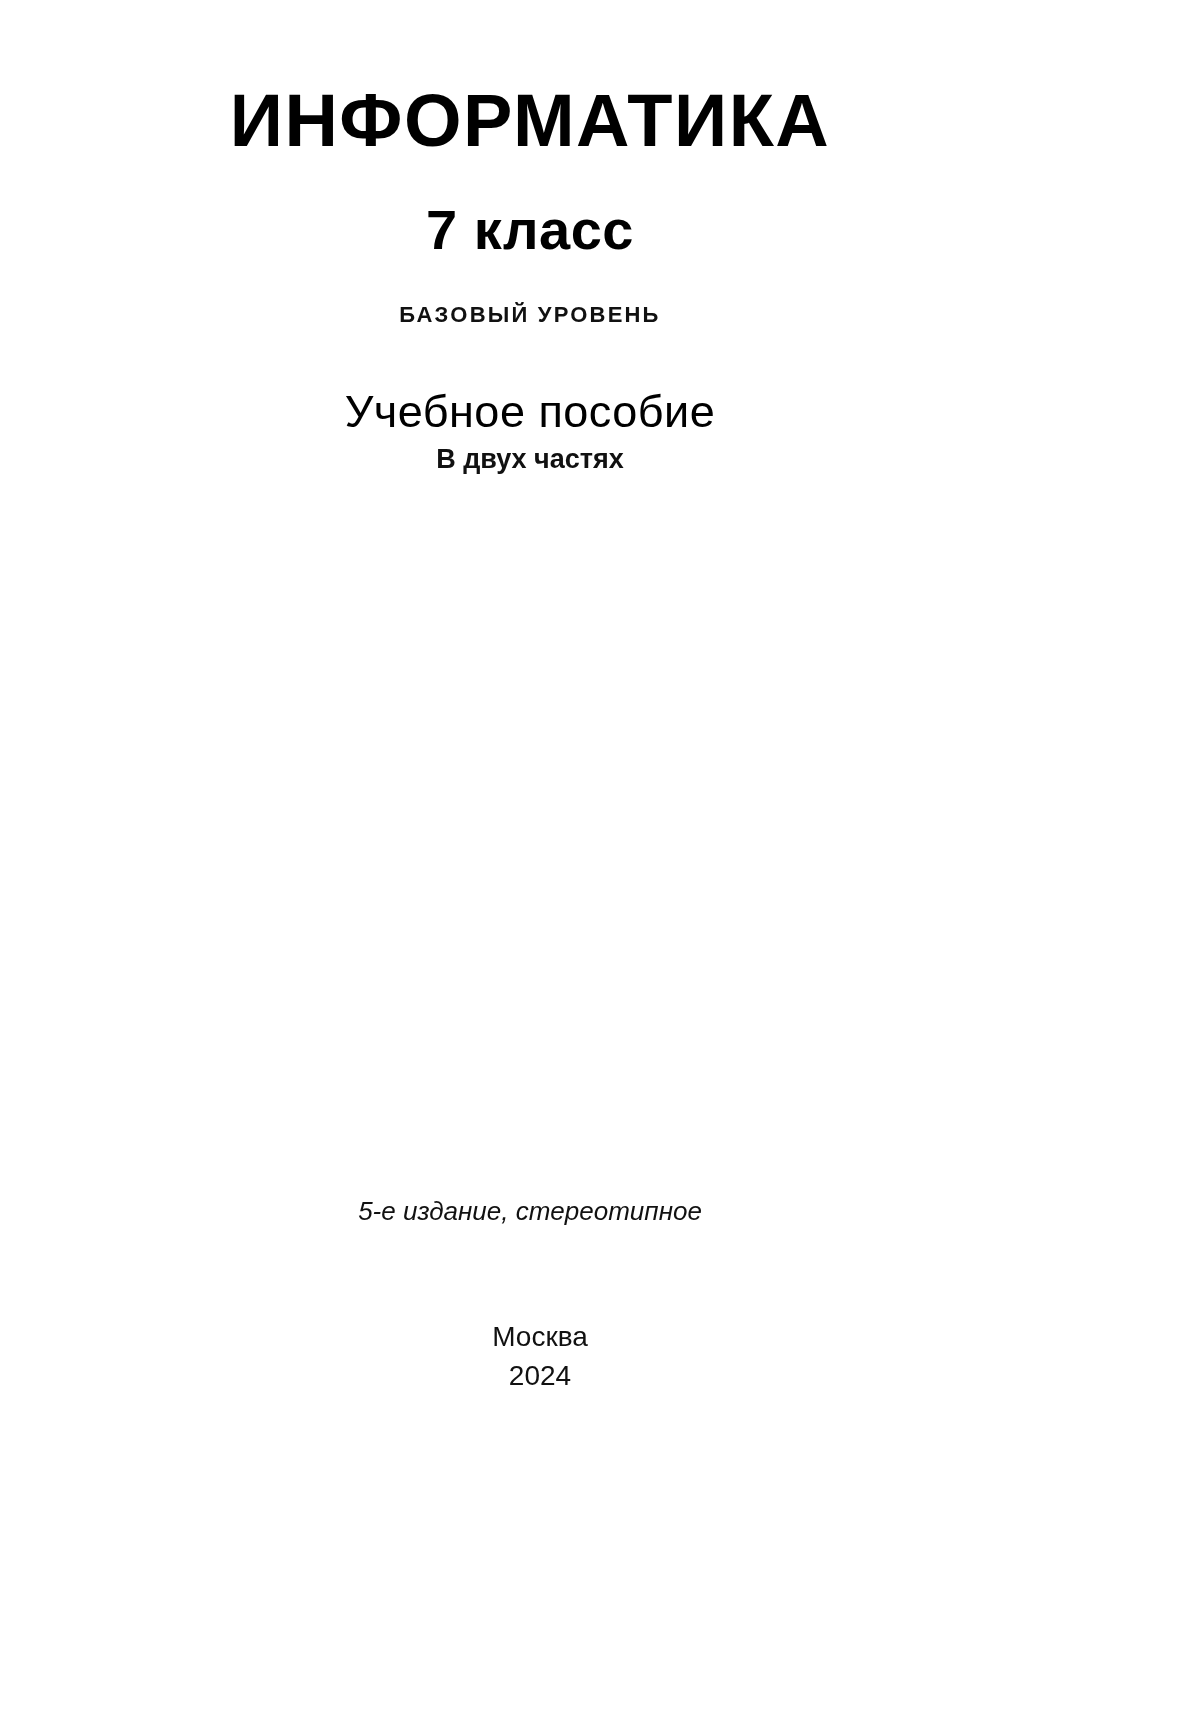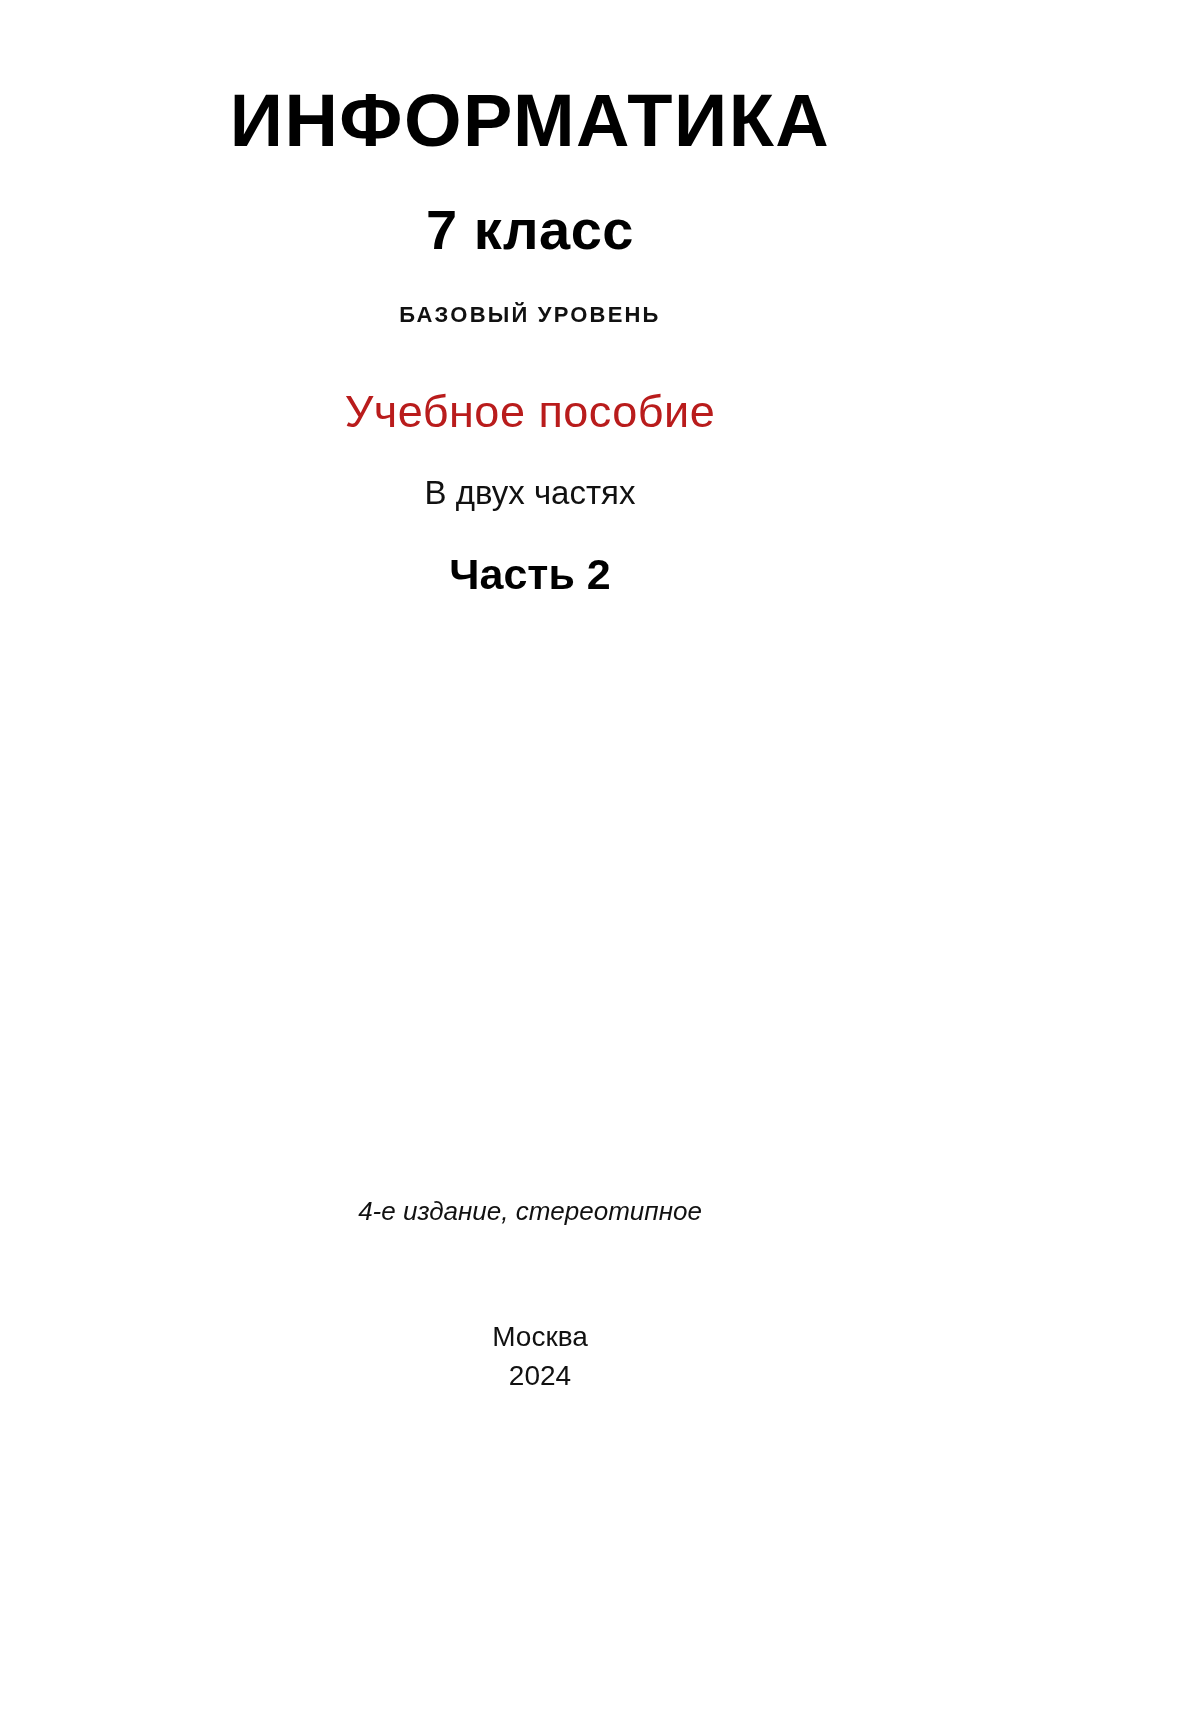--- a/index.html
+++ b/index.html
@@ -62,27 +62,27 @@
     font-weight: 700;
     letter-spacing: 2.2px;
     color: #111;
   }
 
   .kind {
     margin-top: 58px;
     font-size: 45px;
     font-weight: 400;
     letter-spacing: 0.5px;
-    color: #b91c1c;
+    color: #000000;
   }
 
   .parts {
-    margin-top: 36px;
-    font-size: 33px;
-    font-weight: 400;
+    margin-top: 6px;
+    font-size: 27px;
+    font-weight: 700;
     color: #111;
   }
 
   .part-number {
     margin-top: 38px;
     font-size: 43px;
     font-weight: 700;
     color: #000;
   }
 
@@ -124,23 +124,22 @@
     <div class="main-title">ИНФОРМАТИКА</div>
 
     <div class="grade">7 класс</div>
 
     <div class="level">БАЗОВЫЙ УРОВЕНЬ</div>
 
     <div class="kind">Учебное пособие</div>
 
     <div class="parts">В двух частях</div>
 
-    <div class="part-number">Часть 2</div>
   </div>
 
-  <div class="edition">4-е издание, стереотипное</div>
+  <div class="edition">5-е издание, стереотипное</div>
 
   <div class="imprint">
     <div>Москва</div>
     <div>2024</div>
   </div>
 
 </div>
 
 </body></html>

